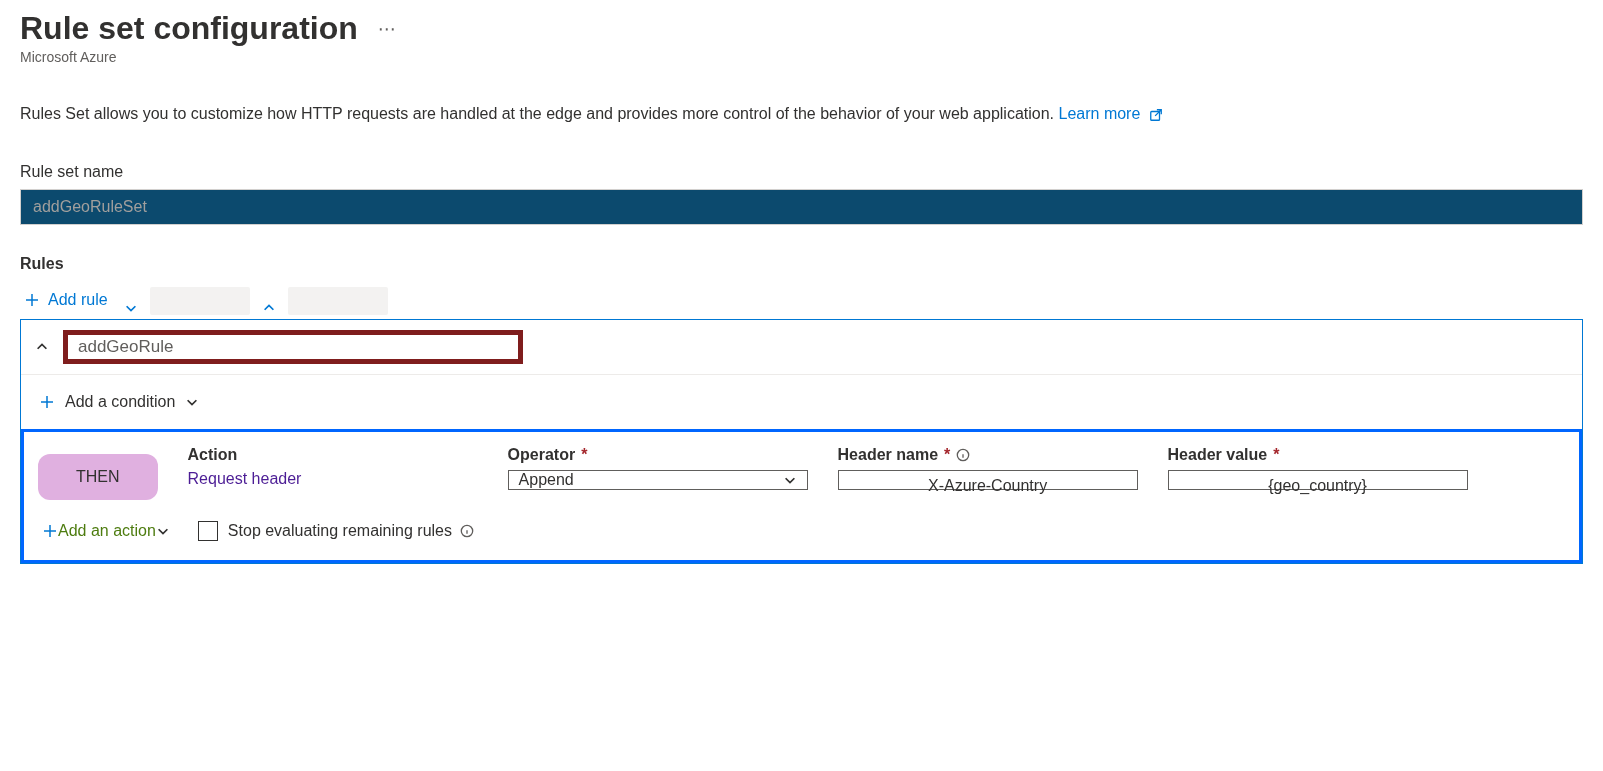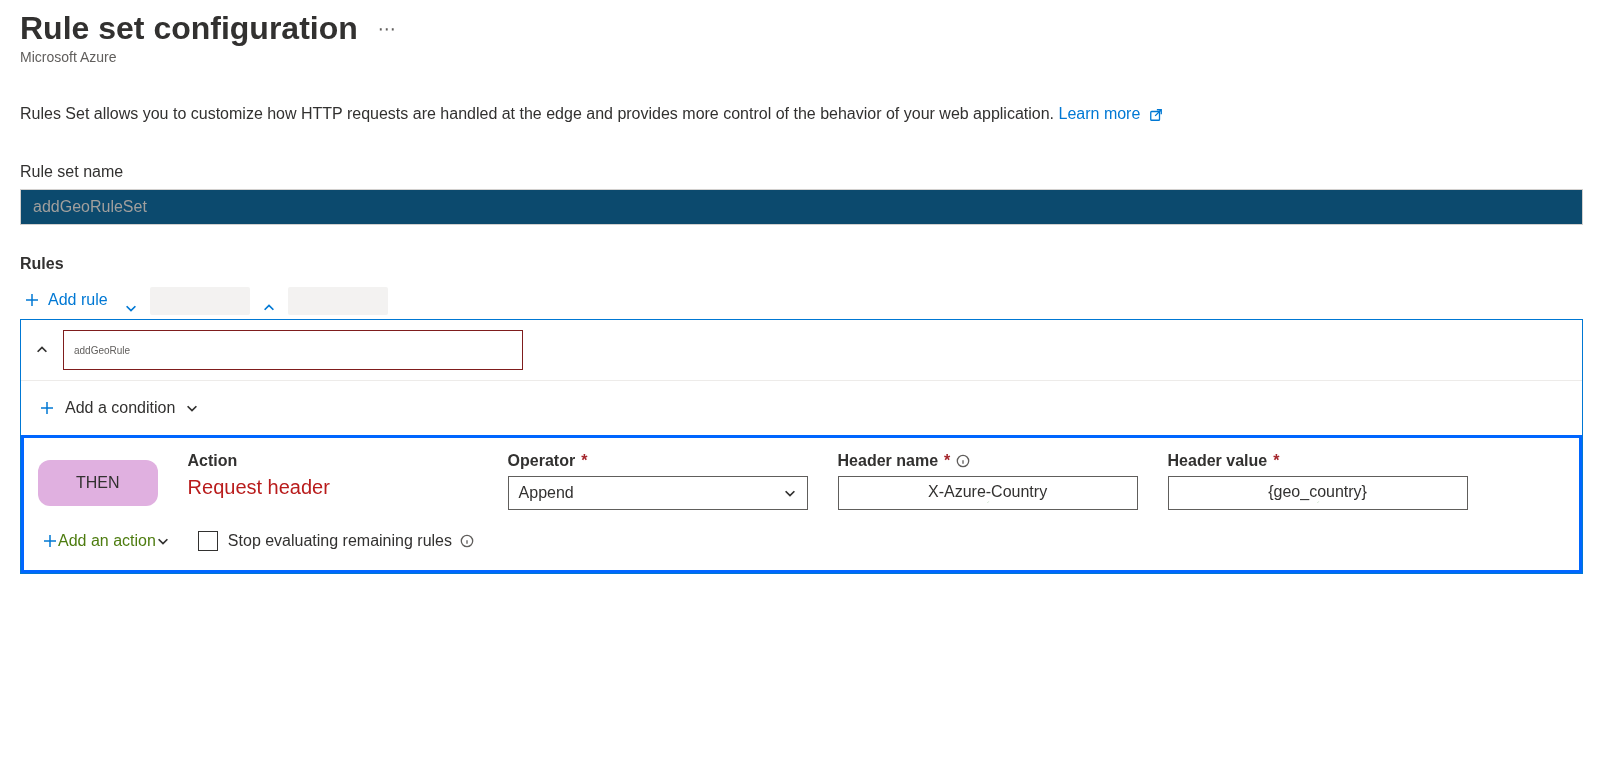--- a/index.html
+++ b/index.html
@@ -116,24 +116,24 @@
     .rule-header {
       display: flex;
       align-items: center;
       padding: 10px 14px;
       gap: 14px;
       border-bottom: 1px solid #edebe9;
     }
     .rule-name-input {
       width: 460px;
       padding: 6px 10px;
-      border: 1px solid #7f1d1d;
-      font-size: 10px;
+      border: 5px solid #7f1d1d;
+      font-size: 17px;
       color: #605e5c;
-      height: 40px;
+      height: 34px;
       background: #ffffff;
     }
     .rule-condition-row {
       padding: 14px 14px;
       display: flex;
       align-items: center;
     }
     .add-condition-btn {
       display: flex;
       align-items: center;
@@ -181,28 +181,28 @@
       color: #a4262c;
     }
     .info-icon {
       width: 14px;
       height: 14px;
       stroke: #605e5c;
       fill: none;
       stroke-width: 1.5;
     }
     .action-value {
-      font-size: 20px;
-      color: #b91c1c;
+      font-size: 16px;
+      color: #4c1d95;
     }
     .dropdown-field, .text-field {
       border: 1px solid #605e5c;
       padding: 6px 10px;
       font-size: 16px;
-      height: 34px;
+      height: 20px;
       display: flex;
       align-items: center;
       justify-content: space-between;
       background: #ffffff;
       min-width: 290px;
     }
     .text-field {
       min-width: 290px;
       flex-direction: column;
     }

